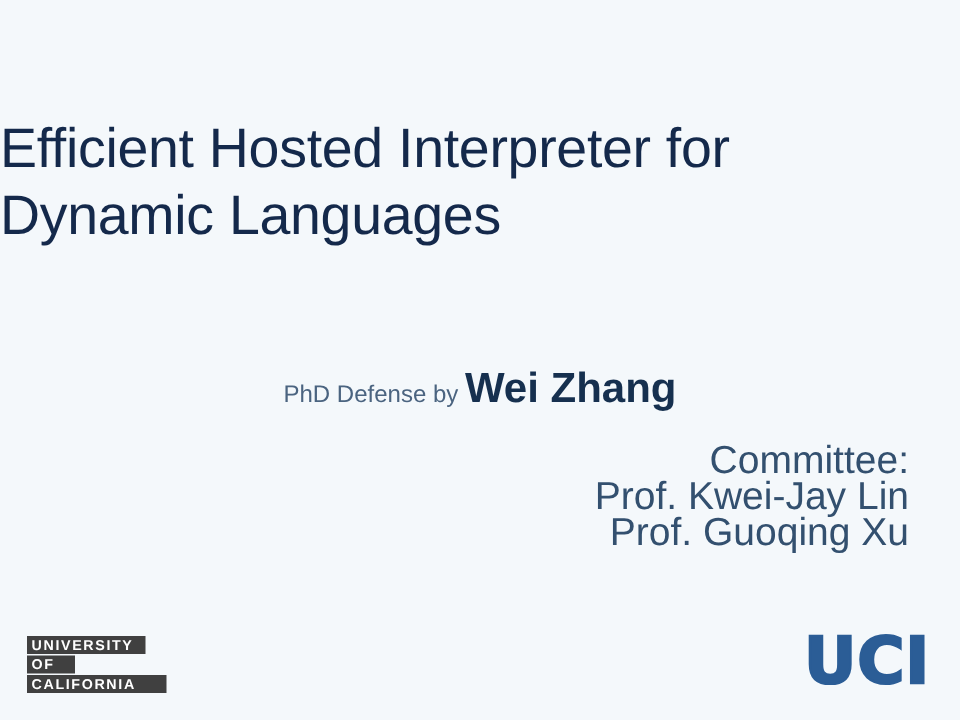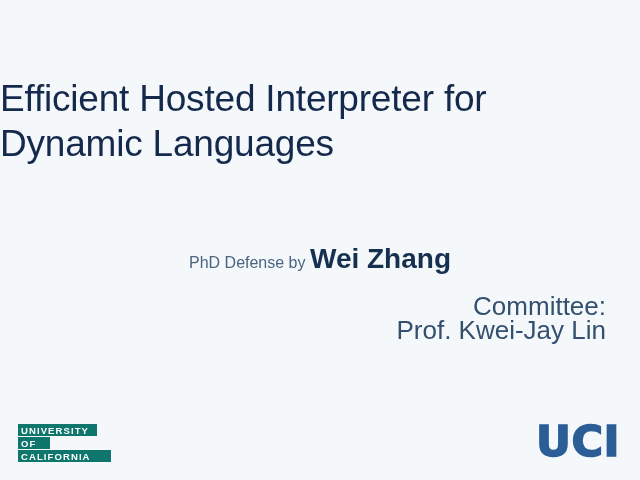--- a/index.html
+++ b/index.html
@@ -85,21 +85,21 @@
   #uc-logo {
     position: absolute;
     left: 18px;
     top: 424px;
     display: flex;
     flex-direction: column;
     align-items: flex-start;
     gap: 1px;
   }
   .uc-bar {
-    background: #0f766e;
+    background: #404040;
     color: #ffffff;
     font-size: 9.5px;
     font-weight: 700;
     letter-spacing: 1.1px;
     line-height: 11px;
     padding: 1px 3px 1px 3px;
     box-sizing: border-box;
     height: 12px;
     display: flex;
     align-items: center;
@@ -134,20 +134,21 @@
     <span class="title-line">Dynamic Languages</span>
   </div>
 
   <div id="presenter-block">
     <span id="presenter-prefix">PhD Defense by </span><span id="presenter-name">Wei Zhang</span>
   </div>
 
   <div id="committee-block">
     <span class="committee-line heading">Committee:</span>
     <span class="committee-line">Prof. Kwei-Jay Lin</span>
+    <span class="committee-line">Prof. Guoqing Xu</span>
   </div>
 
   <div id="uc-logo">
     <span class="uc-bar row-university">UNIVERSITY</span>
     <span class="uc-bar row-of">OF</span>
     <span class="uc-bar row-california">CALIFORNIA</span>
   </div>
 
   <div id="uci-logo">UCI</div>
 

